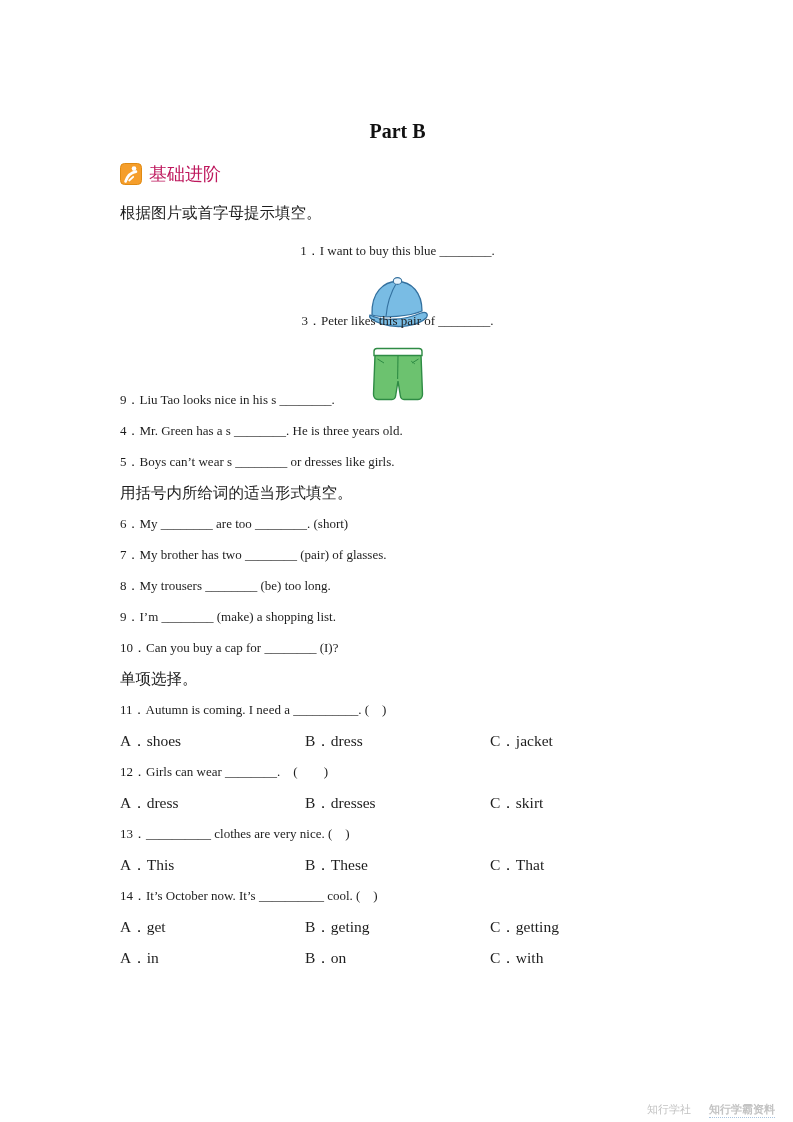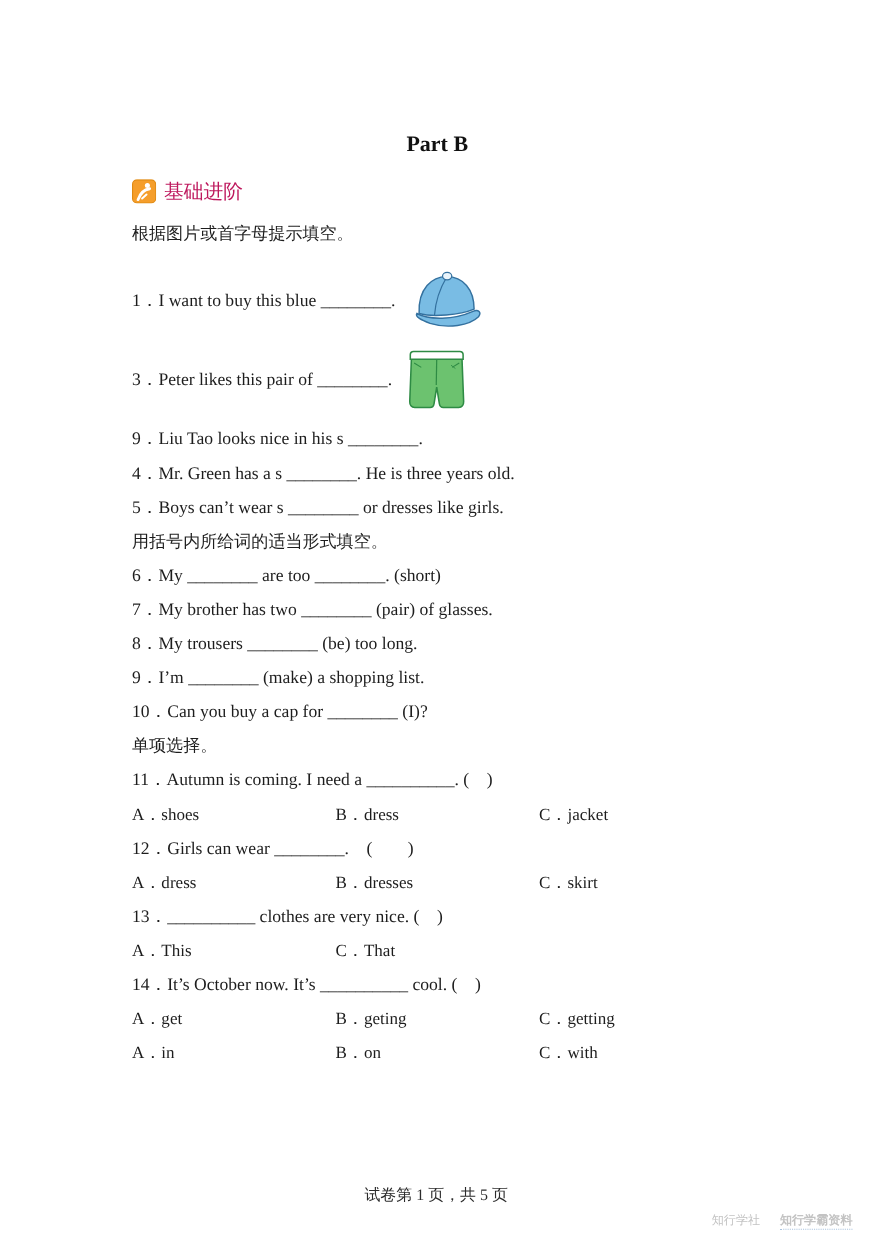--- a/index.html
+++ b/index.html
@@ -29,24 +29,25 @@
   }
   .badge-icon svg { display: block; }
   .badge-label { font-size: 18px; color: #be185d; }
   .instr {
     font-size: 15.5px;
     height: 31px;
     line-height: 31px;
     white-space: nowrap;
   }
   .line {
-    font-size: 16px;
+    font-size: 13px;
     height: 31px;
     line-height: 31px;
     white-space: nowrap;
+    flex-direction: column;
   }
   .q-img-row { display: flex; align-items: center; gap: 14px; }
   .q1row { height: 62px; margin-top: 14px; line-height: normal; }
   .q2row { height: 66px; margin-top: 8px; line-height: normal; }
   .img-wrap { display: inline-flex; align-items: center; }
   .opts {
     display: grid;
     grid-template-columns: 185px 185px 1fr;
     font-size: 15.5px;
     height: 31px;
@@ -150,38 +151,38 @@
     <div class="line">12．Girls can wear ________.　(　　)</div>
     <div class="opts">
       <span>A．dress</span>
       <span>B．dresses</span>
       <span>C．skirt</span>
     </div>
 
     <div class="line">13．__________ clothes are very nice. (　)</div>
     <div class="opts">
       <span>A．This</span>
+      <span>B．These</span>
       <span>C．That</span>
     </div>
 
     <div class="line">14．It’s October now. It’s __________ cool. (　)</div>
     <div class="opts">
       <span>A．get</span>
       <span>B．geting</span>
       <span>C．getting</span>
     </div>
 
     <div class="opts">
       <span>A．in</span>
       <span>B．on</span>
       <span>C．with</span>
     </div>
 
 
   </div>
 
-  <div class="footer">试卷第 1 页，共 5 页</div>
 
   <div class="wm">
     <span class="wm1">知行学社</span>
     <span class="wm2">知行学霸资料</span>
   </div>
 </div>
 
 </body></html>

